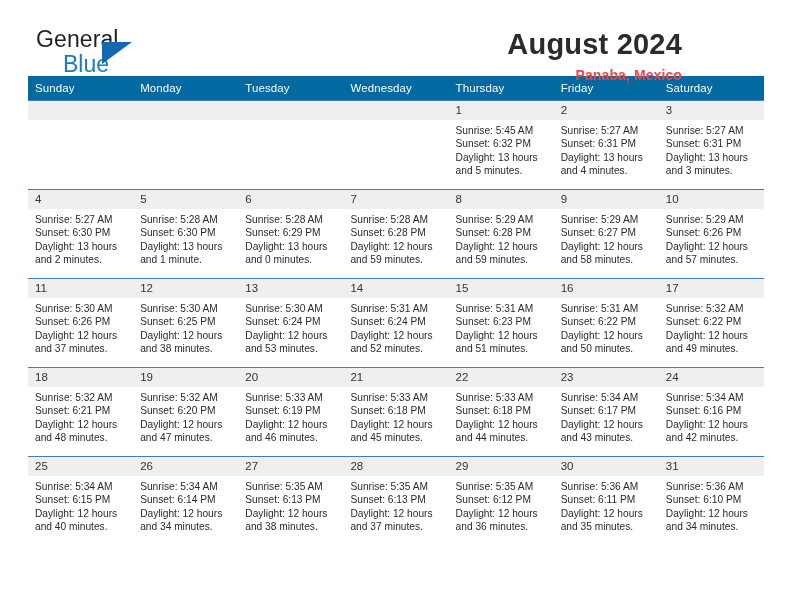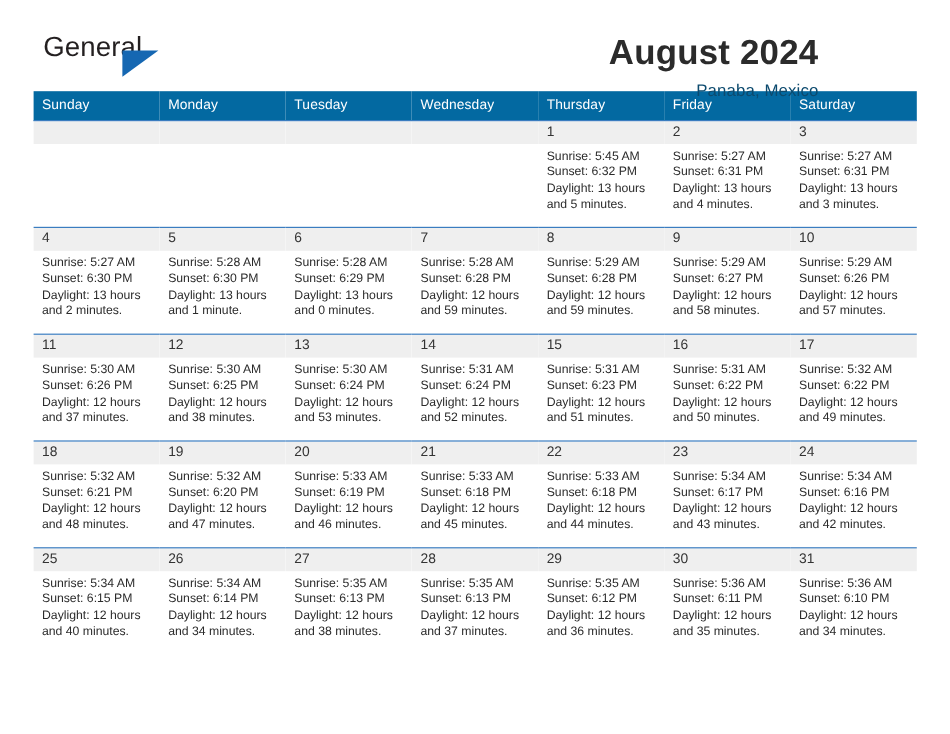--- a/index.html
+++ b/index.html
@@ -67,24 +67,25 @@
   .cal-title {
     font-size: 29px;
     font-weight: bold;
     color: #2b2b2b;
     line-height: 34px;
     margin: 0;
     letter-spacing: 0.2px;
   }
   .cal-subtitle {
     font-size: 14px;
-    color: #0c4a6e;
+    color: #ef4444;
     line-height: 18px;
     margin: 5px 0 0 0;
     letter-spacing: 0.1px;
+    font-weight: bold;
   }
 
   
   .calendar {
     width: 736px;
     border-collapse: collapse;
     table-layout: fixed;
   }
   .calendar th {
     background: #0369a1;
@@ -129,20 +130,21 @@
 </style>
 </head>
 <body>
 
 <div class="page">
 
   <div class="header">
     <div class="logo">
       <span class="logo-general">General</span>
       <span class="logo-triangle"></span>
+      <span class="logo-blue">Blue</span>
     </div>
     <div class="title-block">
       <h1 class="cal-title">August 2024</h1>
       <p class="cal-subtitle">Panaba, Mexico</p>
     </div>
   </div>
 
   <table class="calendar">
     <thead>
       <tr>

